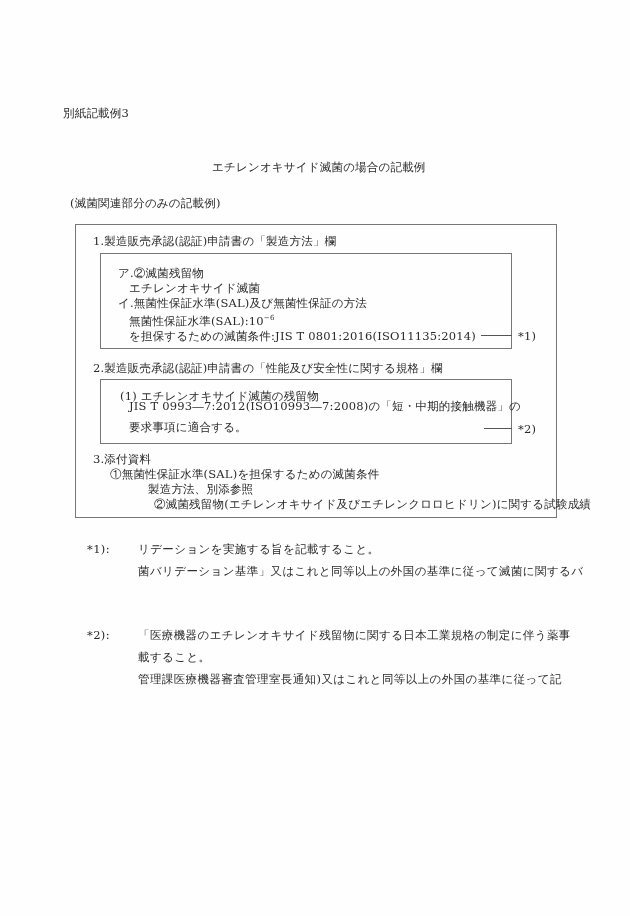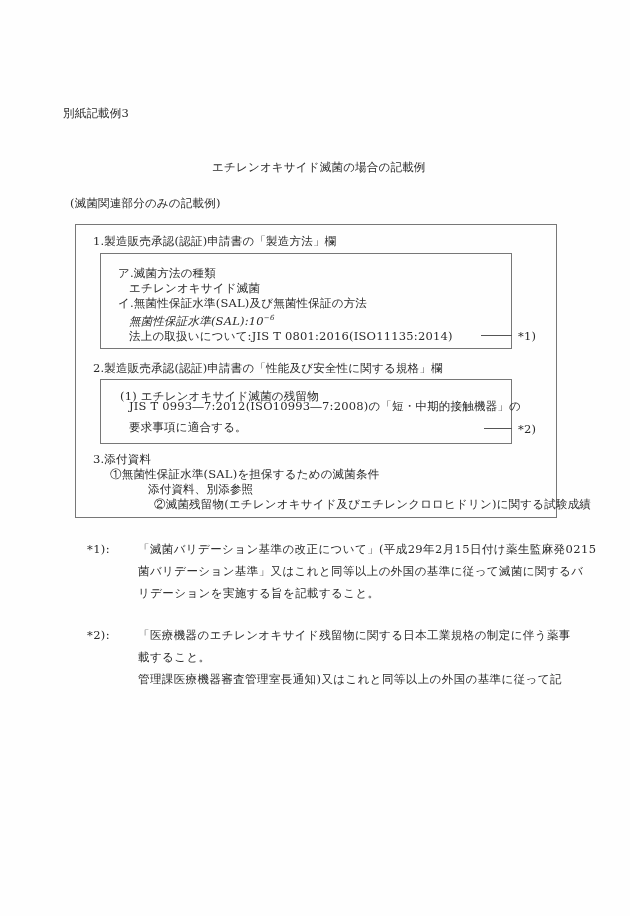--- a/index.html
+++ b/index.html
@@ -25,49 +25,48 @@
   <div class="abs t" style="left:63px; top:82px;margin-top:24px;">別紙記載例3</div>
 
   <div class="abs t" style="left:212px; top:160px;">エチレンオキサイド滅菌の場合の記載例</div>
 
   <div class="abs t" style="left:70px; top:196px;">(滅菌関連部分のみの記載例)</div>
 
   <div class="box" style="left:75px; top:224px; width:482px; height:294px;"></div>
 
   <div class="abs t" style="left:93px; top:234px;">1.製造販売承認(認証)申請書の「製造方法」欄</div>
   <div class="box" style="left:100px; top:253px; width:412px; height:96px;"></div>
-  <div class="abs t" style="left:118px; top:266px;">ア.滅菌方法の種類</div>
+  <div class="abs t" style="left:118px; top:266px;">ア.②滅菌残留物</div>
   <div class="abs t" style="left:129px; top:281px;">エチレンオキサイド滅菌</div>
   <div class="abs t" style="left:118px; top:296px;">イ.無菌性保証水準(SAL)及び無菌性保証の方法</div>
-  <div class="abs t" style="left:129px; top:311px;font-style:italic;">
+  <div class="abs t" style="left:129px; top:311px;">
     <span>無菌性保証水準(SAL):10</span><sup>−6</sup>
   </div>
-  <div class="abs t" style="left:129px; top:329px;">法上の取扱いについて:JIS T 0801:2016(ISO11135:2014)</div>
+  <div class="abs t" style="left:129px; top:329px;">を担保するための滅菌条件:JIS T 0801:2016(ISO11135:2014)</div>
   <div class="hline" style="left:481px; top:335px; width:31px;"></div>
   <div class="abs t" style="left:518px; top:329px;">*1)</div>
 
   <div class="abs t" style="left:93px; top:361px;">2.製造販売承認(認証)申請書の「性能及び安全性に関する規格」欄</div>
   <div class="box" style="left:100px; top:379px; width:412px; height:65px;"></div>
   <div class="abs t" style="left:120px; top:389px;text-align:right;">(1)  エチレンオキサイド滅菌の残留物</div>
   <div class="abs t" style="left:129px; top:399px;">JIS T 0993―7:2012(ISO10993―7:2008)の「短・中期的接触機器」の</div>
   <div class="abs t" style="left:129px; top:420px;text-align:right;">要求事項に適合する。</div>
   <div class="hline" style="left:484px; top:428px; width:28px;"></div>
   <div class="abs t" style="left:518px; top:422px;">*2)</div>
 
   <div class="abs t" style="left:93px; top:452px;text-align:right;">3.添付資料</div>
   <div class="abs t" style="left:110px; top:467px;">①無菌性保証水準(SAL)を担保するための滅菌条件</div>
-  <div class="abs t" style="left:148px; top:482px;">添付資料、別添参照</div>
+  <div class="abs t" style="left:148px; top:482px;">製造方法、別添参照</div>
   <div class="abs t" style="left:110px; top:497px;margin-left:44px;">②滅菌残留物(エチレンオキサイド及びエチレンクロロヒドリン)に関する試験成績</div>
 
   <div class="note" style="left:87px; top:538px;">
     <span class="lbl">*1):</span>
     <div class="body">
-      <span class="line">「滅菌バリデーション基準の改正について」(平成29年2月15日付け薬生監麻発0215</span>
+      <span class="line">リデーションを実施する旨を記載すること。</span>
       <span class="line">菌バリデーション基準」又はこれと同等以上の外国の基準に従って滅菌に関するバ</span>
-      <span class="line">リデーションを実施する旨を記載すること。</span>
     </div>
   </div>
 
   <div class="note" style="left:87px; top:624px;">
     <span class="lbl">*2):</span>
     <div class="body">
       <span class="line">「医療機器のエチレンオキサイド残留物に関する日本工業規格の制定に伴う薬事</span>
       <span class="line">載すること。</span>
       <span class="line">管理課医療機器審査管理室長通知)又はこれと同等以上の外国の基準に従って記</span>
     </div>

